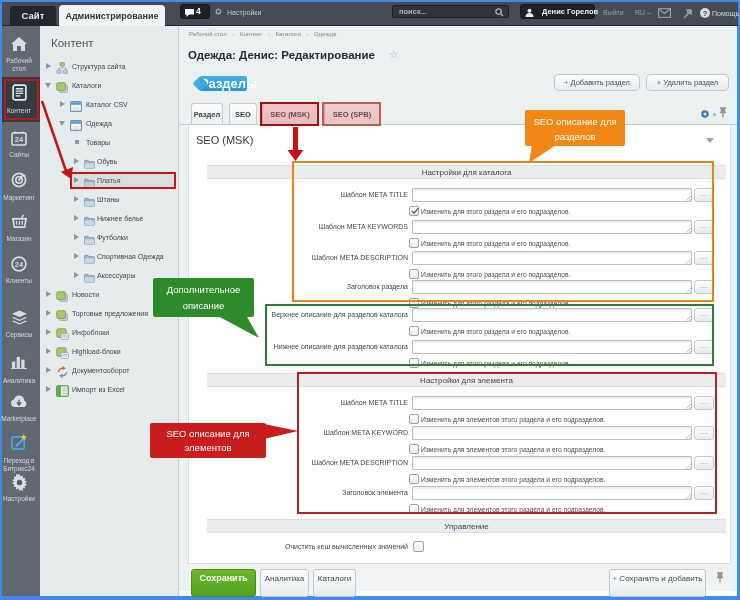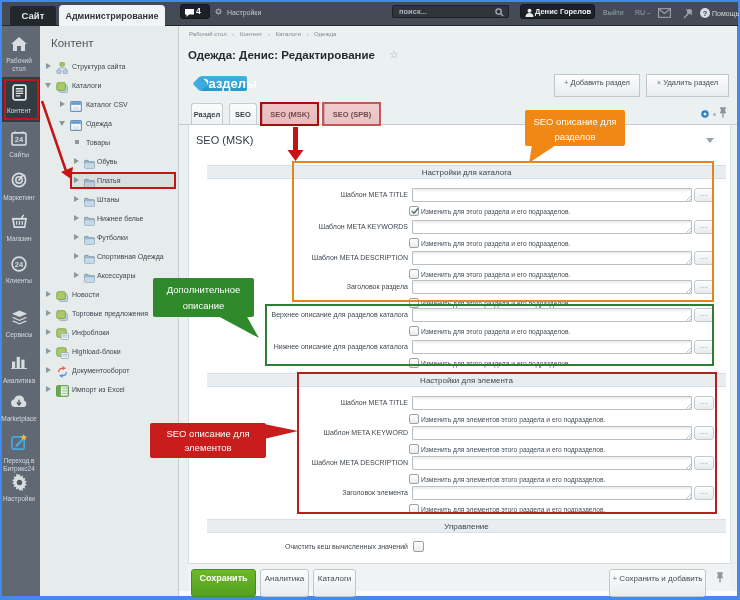--- a/index.html
+++ b/index.html
@@ -5,21 +5,21 @@
 body { font-family:"Liberation Sans", sans-serif; position:relative; background:#4489e9; }
 .abs { position:absolute; }
 #topbar { left:2px; top:2px; width:736px; height:24px; background:#454b54; border-bottom:1.5px solid #23272e; }
 #tab-site { left:10px; top:6px; width:46px; height:20px; background:#22262d; border-radius:3px 3px 0 0; color:#e8eaec; font-size:9.5px; font-weight:bold; text-align:center; line-height:20px; }
 #tab-admin { left:59px; top:5px; width:106px; height:21px; background:#f2f3f4; border-radius:4px 4px 0 0; color:#2f363c; font-size:9px; font-weight:bold; text-align:center; line-height:22px; }
 #notif { left:180px; top:4px; width:30px; height:15px; background:#1d2126; border:1px solid #15181c; border-radius:3px; color:#fff; font-size:8.5px; font-weight:bold; line-height:13px; padding-left:15px; }
 #notif svg { position:absolute; left:4px; top:3px; }
 #top-set { left:227px; top:9px; color:#c3c8cd; font-size:7px; }
 #searchbox { left:392px; top:5px; width:117px; height:13px; background:#30353c; border:1px solid #1c2025; border-radius:2px; color:#aeb4ba; font-size:7.5px; font-weight:bold; line-height:11px; padding-left:6px; }
 #searchbox svg { position:absolute; right:4px; top:2px; }
-#userbtn { left:520px; top:4px; width:75px; height:15px; background:#1d2126; border:1px solid #15181c; border-radius:3px; color:#f0f1f2; font-size:7.5px; font-weight:bold; line-height:13px; padding-left:14px; white-space:nowrap; }
+#userbtn { left:520px; top:4px; width:75px; height:15px; background:#1d2126; border:1px solid #15181c; border-radius:3px; color:#f0f1f2; font-size:7.5px; font-weight:bold; line-height:13px; padding-left:21px; white-space:nowrap; }
 #userbtn svg { position:absolute; left:4px; top:3px; }
 .toplink { top:9px; color:#9aa1a8; font-size:7px; white-space:nowrap; }
 #sidebar { left:2px; top:26px; width:38px; height:570px; background:#5f6873; }
 .sb-item { position:absolute; left:0; width:38px; text-align:center; color:#d6dadd; font-size:6.5px; line-height:7.5px; }
 .sb-item svg { display:block; margin:0 auto; }
 #sb-active { left:2px; top:77px; width:38px; height:45px; background:#333b43; }
 #sb-box { left:4px; top:79px; width:35px; height:41px; border:2px solid #c41414; }
 #menupanel { left:40px; top:26px; width:139px; height:570px; background:#e6ebeb; border-right:1px solid #c7cfcf; }
 #menu-title { left:51px; top:37px; font-size:11.5px; color:#4d565e; }
 .mrow { position:absolute; height:19px; font-size:7px; color:#3d4750; line-height:19px; white-space:nowrap; }
@@ -27,21 +27,21 @@
 .tri.r { border-left:5px solid #8d979e; border-top:3.5px solid transparent; border-bottom:3.5px solid transparent; }
 .tri.d { border-top:5px solid #8d979e; border-left:3.5px solid transparent; border-right:3.5px solid transparent; }
 .mico { position:absolute; width:12px; height:12px; }
 #content { left:179px; top:26px; width:558px; height:570px; background:#ebf0f1; }
 #crumbs { left:189px; top:31px; font-size:6px; color:#7e8b96; }
 #crumbs b { color:#a8b1b8; padding:0 4px; font-weight:normal; font-size:6px; }
 #pagetitle { left:188px; top:49px; font-size:11.5px; font-weight:bold; color:#262c31; }
 #star { left:389px; top:48px; color:#b4bcc2; font-size:11px; }
 #btn-razdely { left:200px; top:76px; width:47px; height:15px; background:linear-gradient(#45b1e2,#2598cd); border-radius:2px; color:#fff; font-size:13px; font-weight:bold; line-height:15px; }
 #btn-razdely:before { content:""; position:absolute; left:-5px; top:2.2px; width:10.5px; height:10.5px; background:linear-gradient(45deg,#45b1e2,#35a5d8); transform:rotate(45deg); border-radius:2px; }
-.hbtn { position:absolute; top:74px; height:23px; background:linear-gradient(#fdfdfd,#e9ecee); border:1px solid #bfc7cd; border-radius:0; color:#424d56; font-size:7.5px; line-height:15px; text-align:center; white-space:nowrap; }
+.hbtn { position:absolute; top:74px; height:17px; background:linear-gradient(#fdfdfd,#e9ecee); border:1px solid #bfc7cd; border-radius:5px; color:#424d56; font-size:7.5px; line-height:15px; text-align:center; white-space:nowrap; }
 .ftab { position:absolute; top:103px; height:22px; background:linear-gradient(#fcfdfd,#eef1f2); border:1px solid #c5cdd3; border-bottom:none; border-radius:3px 3px 0 0; color:#39434c; font-size:7.5px; font-weight:bold; text-align:center; line-height:22px; }
 #tabline { left:179px; top:124px; width:558px; height:1px; background:#c5cdd3; }
 #panel { left:188px; top:125px; width:543px; height:438px; background:#fff; border-left:1px solid #d9dee2; border-right:1px solid #d9dee2; }
 #seotitle { left:196px; top:134px; font-size:11px; color:#333a40; }
 #chev { left:706px; top:138px; width:0; height:0; border-top:5px solid #9aa3ab; border-left:4px solid transparent; border-right:4px solid transparent; }
 .secbar { position:absolute; left:207px; width:519px; height:14px; background:#e9edef; border-top:1px solid #d9dfe3; border-bottom:1px solid #d9dfe3; font-size:8px; color:#3d4650; text-align:center; line-height:13px; }
 .flabel { position:absolute; font-size:7px; color:#3f474e; text-align:right; width:200px; left:208px; white-space:nowrap; }
 .finput { position:absolute; left:412px; width:280px; height:14px; background:#fff; border:1px solid #b9c1c8; border-radius:1px; box-shadow:inset 0 2px 2px rgba(0,0,0,0.07); }
 .finput:after { content:""; position:absolute; right:0px; bottom:0px; width:5px; height:5px; background:linear-gradient(135deg,transparent 48%, #bac1c7 48%, #bac1c7 58%, transparent 58%, transparent 72%, #bac1c7 72%, #bac1c7 82%, transparent 82%); }
 .dots { position:absolute; left:694px; width:20px; height:14px; background:linear-gradient(#fcfdfd,#e8ebed); border:1px solid #c2c9cf; border-radius:3px; color:#7b848c; font-size:8px; text-align:center; line-height:10px; letter-spacing:0.5px; }

